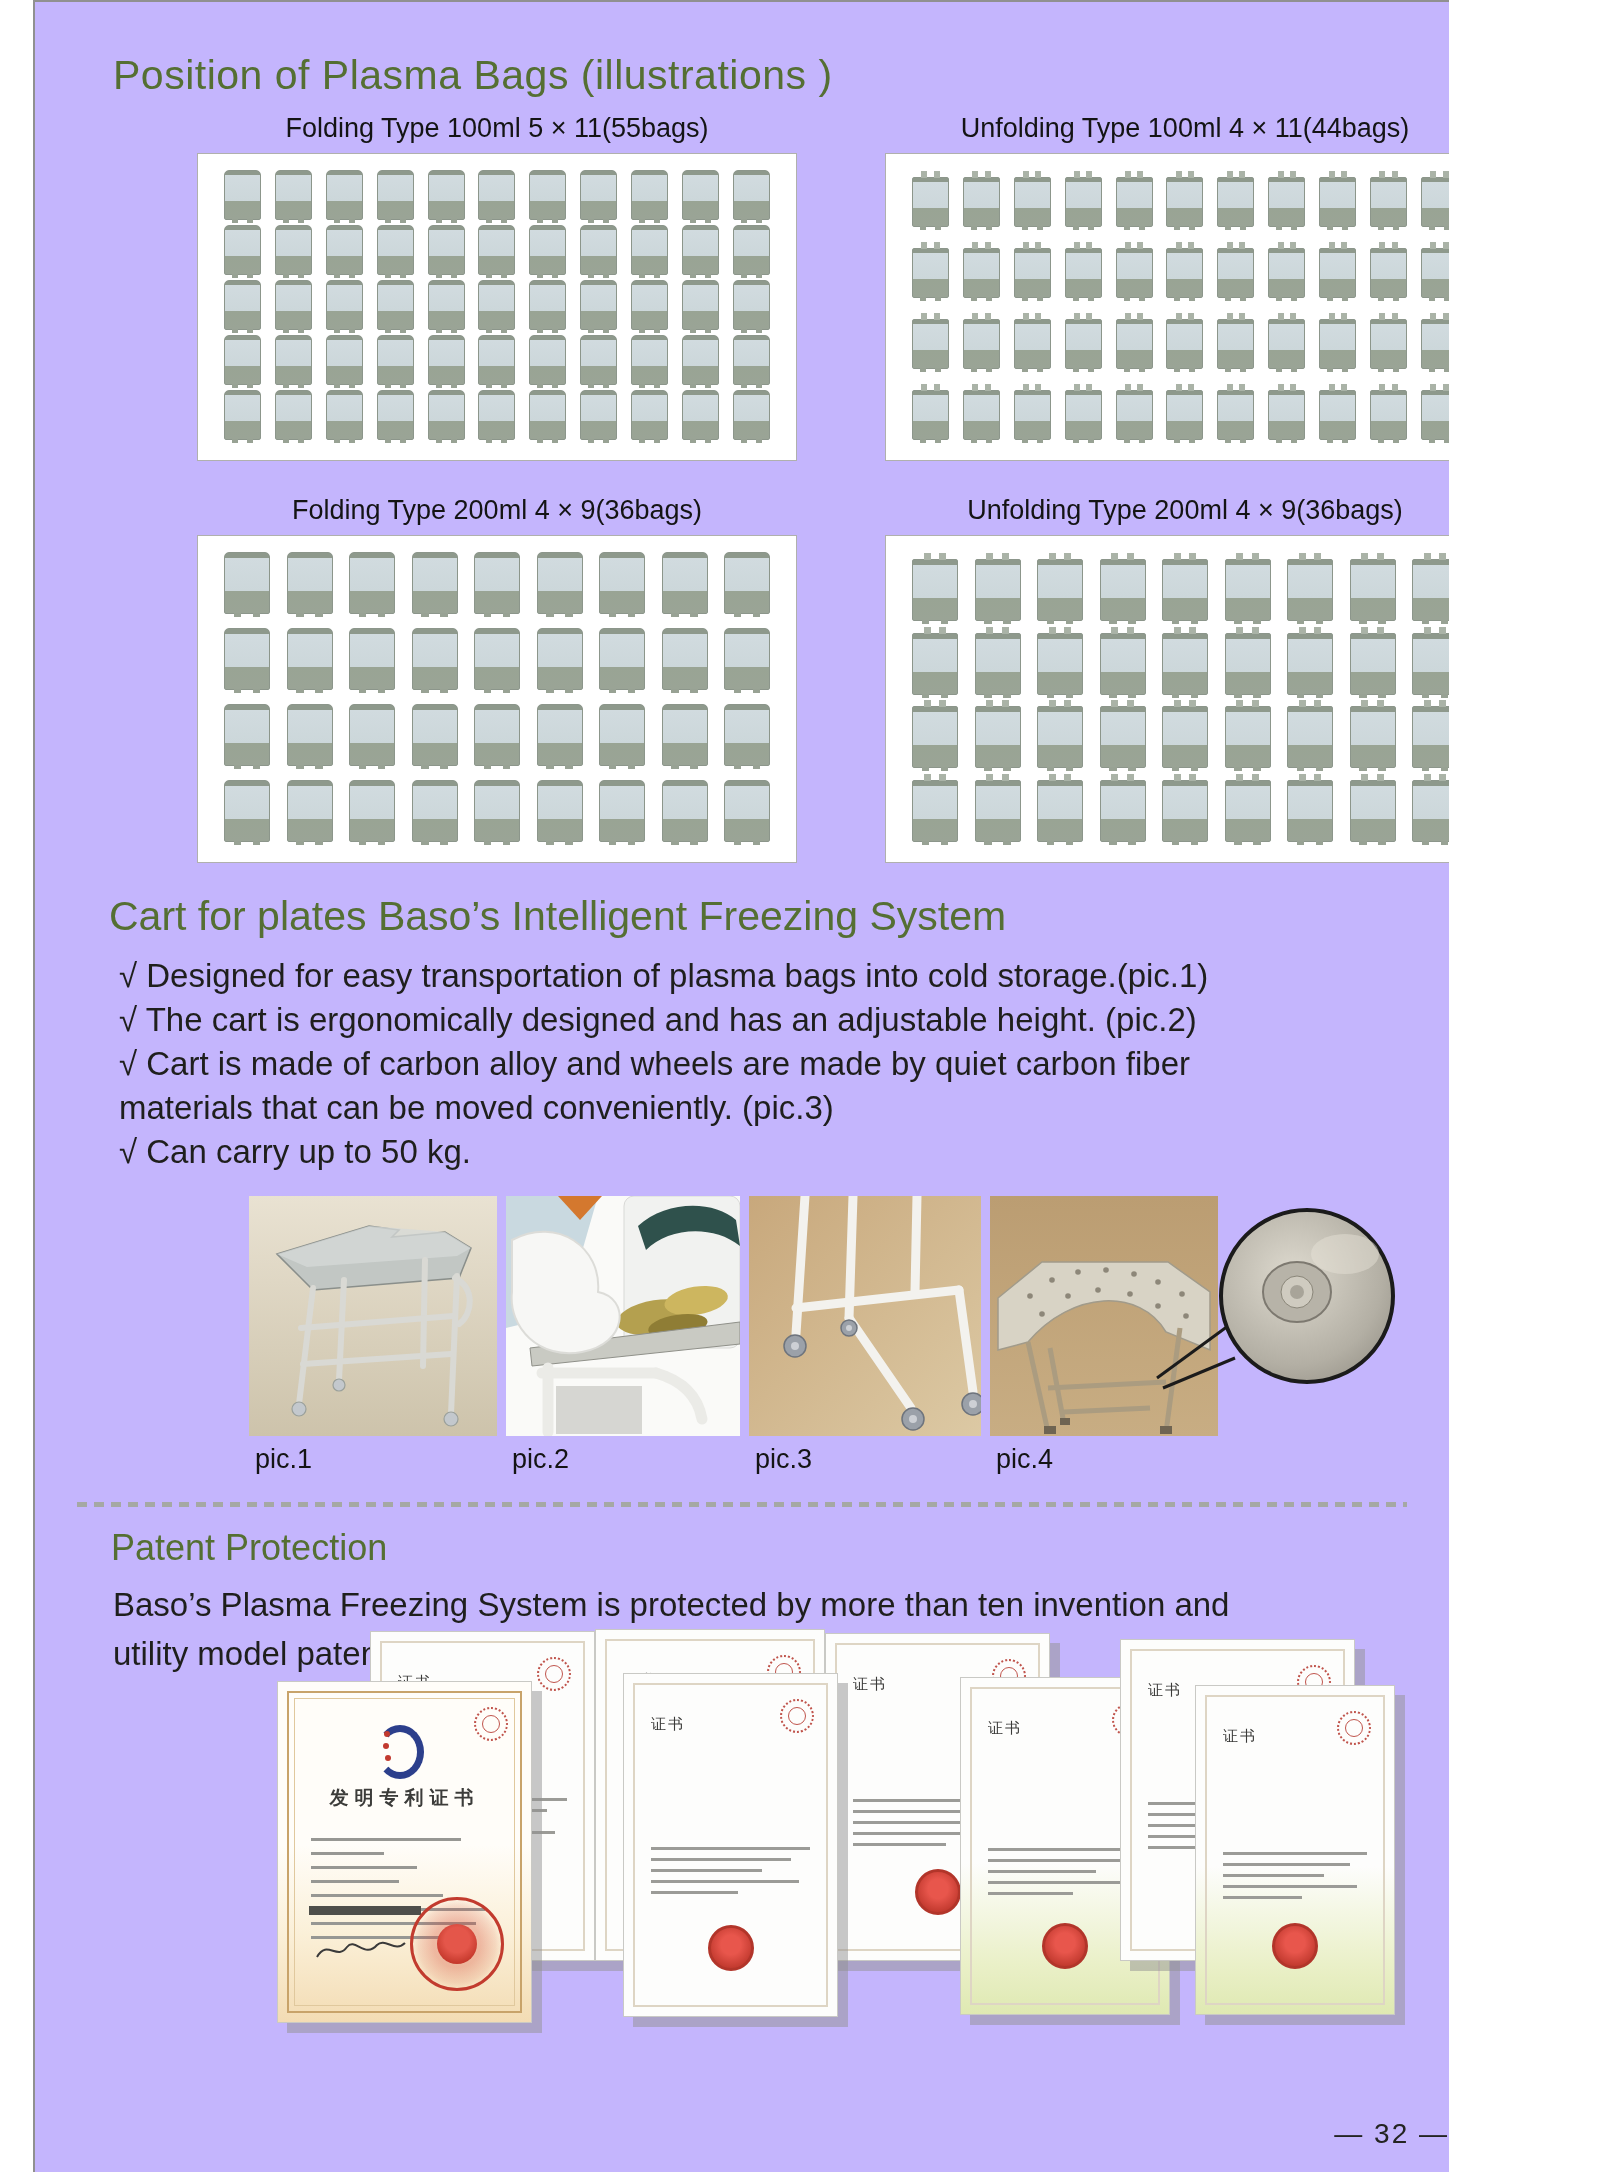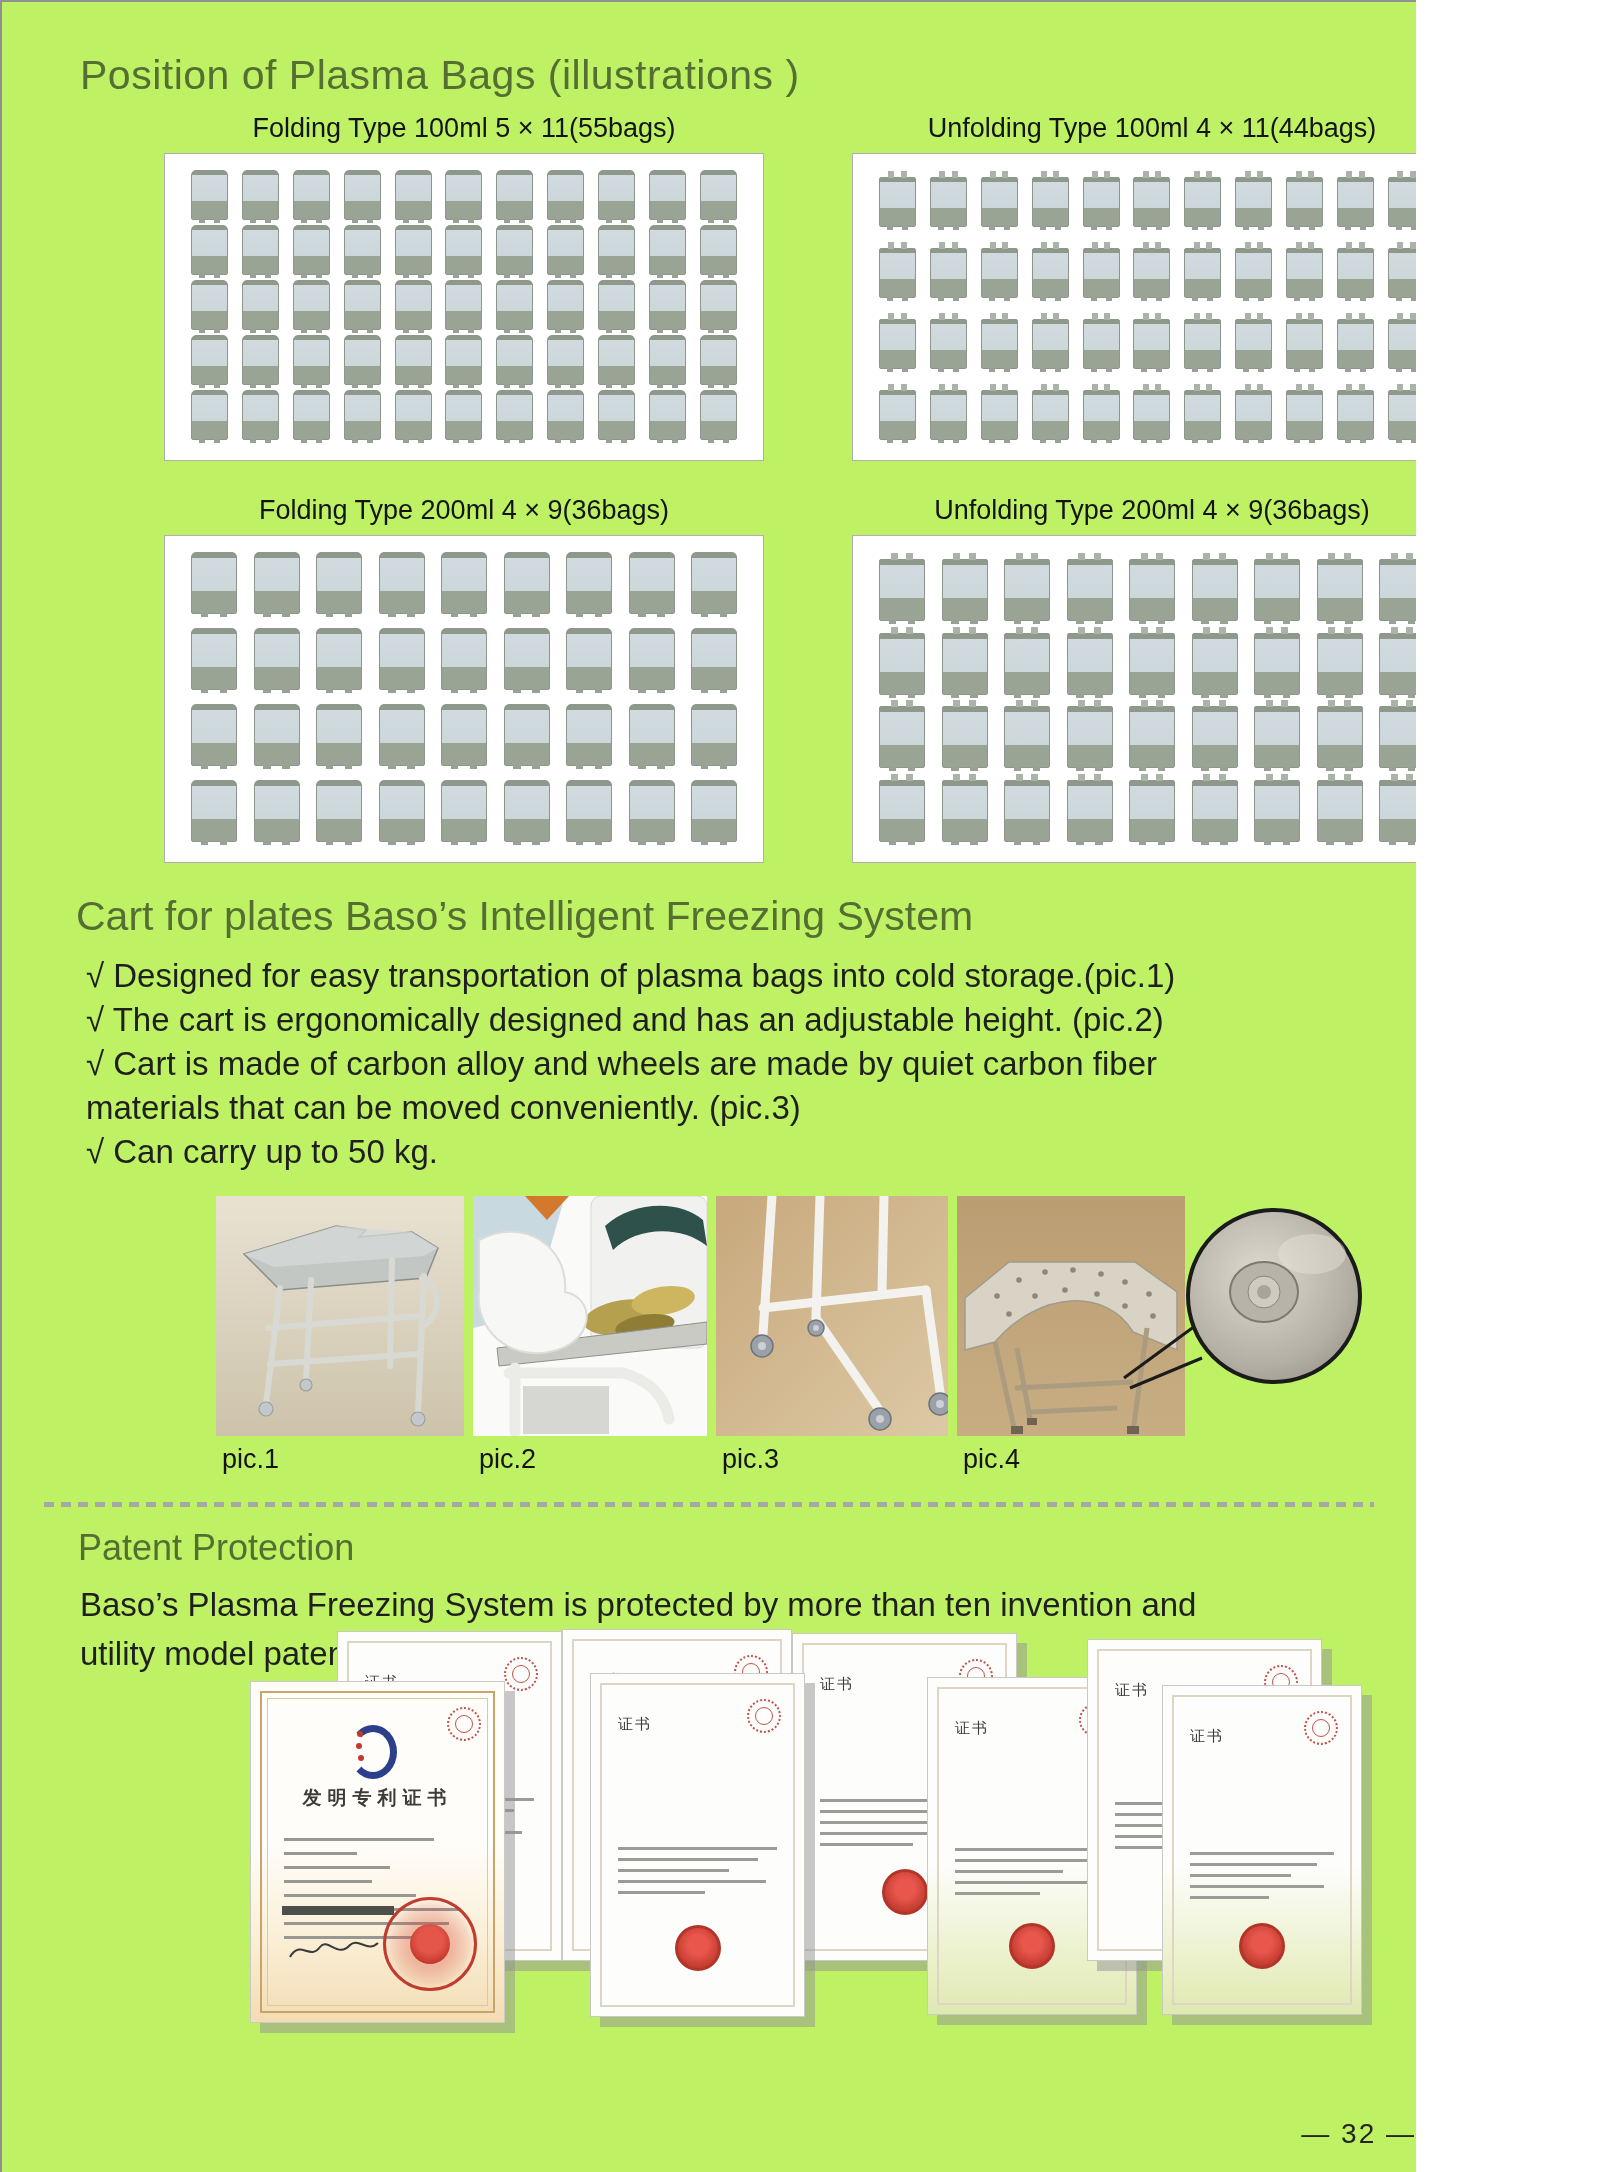--- a/index.html
+++ b/index.html
@@ -1,21 +1,22 @@
 <!DOCTYPE html>
 <html><head>
 <meta charset="utf-8">
 <style>
   * { margin:0; padding:0; box-sizing:border-box; }
   html,body { background:#ffffff; }
   body { font-family:"Liberation Sans", sans-serif; color:#1d1d1b; }
   .page {
-    position:relative; width:1416px; height:2172px; background:#bef264;
+    position:relative; width:1416px; height:2172px; background:#c4b5fd;
     border-top:2px solid #909090; border-left:2px solid #909090;
     overflow:hidden;
+    margin-left:33px;
   }
 
   
   h1, h2 { font-weight:400; color:#556f33; }
   h1 { font-size:41px; margin:50px 0 0 78px; letter-spacing:0.5px; }
   h2.cart-h { font-size:41px; margin:30px 0 0 74px; }
   h2.patent-h { font-size:36px; margin:20px 0 0 76px; }
 
   
   .panels {
@@ -552,21 +553,21 @@
               <i></i>
               <i></i>
               <i></i>
               <i></i>
               <i></i>
             </div>
           <span class="emblem"></span>
         </div>
       </div>
 
-      <div class="cert main" style="left:248px; top:52px; width:255px; height:342px; z-index:5;padding-left:14px;">
+      <div class="cert main" style="left:242px; top:52px; width:255px; height:342px; z-index:5;padding-left:14px;">
         <div class="inner">
           <span class="logo"></span>
           <span class="flower"></span>
           <div class="cert-title">发明专利证书</div>
           <div class="mlines">
               <i></i>
               <i></i>
               <i></i>
               <i></i>
               <i></i>

